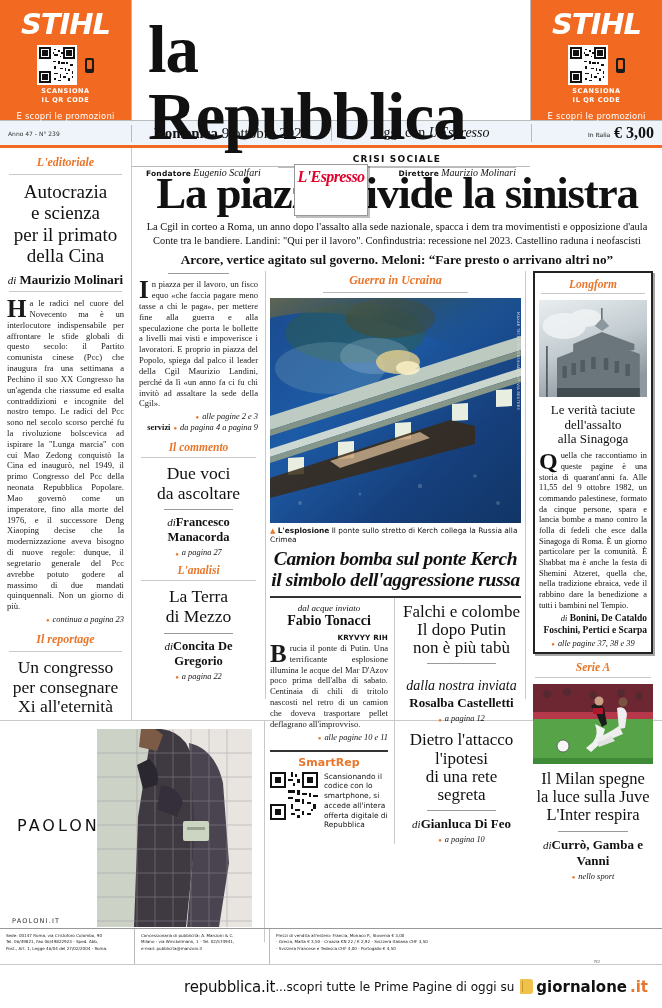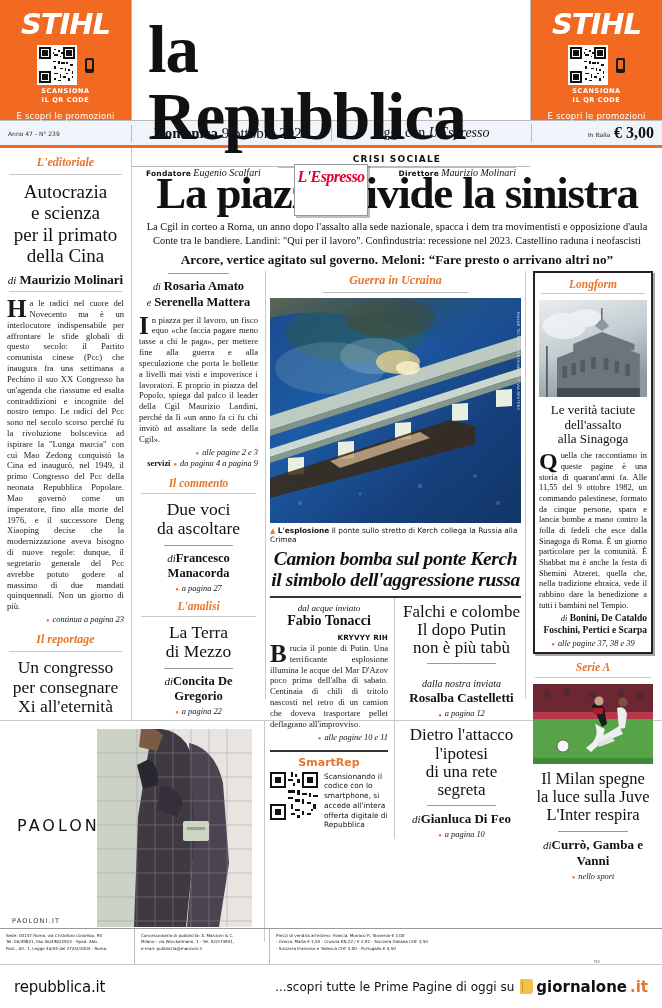--- a/index.html
+++ b/index.html
@@ -60,21 +60,21 @@
   .hr-thin{height:1px;background:#c9c9c9;margin:3px 2px 6px 2px;}
   .hr-short{height:1px;background:#9a9a9a;width:58%;margin:6px auto 5px auto;}
 
   .ed-title{font-family:"Liberation Serif",serif;font-size:19px;line-height:1.12;text-align:center;margin:2px 0 6px 0;}
   .byline{text-align:center;font-size:13px;margin:4px 0 2px 0;}
   .byline i{font-style:italic;font-size:11px;}
   .byline b{font-weight:bold;}
   .byline2{text-align:center;font-size:12.5px;line-height:1.25;}
   .byline2 i{font-style:italic;font-size:10px;}
   .byline2 b{font-weight:bold;}
-  .from{text-align:center;font-style:italic;font-size:10px;margin-top:14px;}
+  .from{text-align:center;font-style:italic;font-size:14px;margin-top:14px;}
 
   .bodytext{font-size:8.6px;line-height:1.26;text-align:justify;hyphens:auto;color:#1a1a1a;}
   .bodytext .dropcap{float:left;font-size:25px;line-height:.82;font-weight:bold;padding:1px 3px 0 0;}
   .pagref{text-align:right;font-style:italic;font-size:8.4px;margin-top:3px;}
   .pagref:before{content:"\25CF";color:#e8762b;font-size:6px;vertical-align:middle;margin-right:3px;font-style:normal;}
   .pagref.ctr{text-align:center;}
   .servizi{text-align:right;font-size:8.4px;margin-top:2px;}
   .servizi b{font-weight:bold;}
   .servizi i{font-style:italic;}
   .servizi .dot{color:#e8762b;font-size:6px;vertical-align:middle;margin:0 3px;}
@@ -131,21 +131,21 @@
   .ad .site{position:absolute;left:12px;bottom:17px;font-family:"DejaVu Sans",sans-serif;font-size:6.5px;letter-spacing:1.2px;color:#333;}
   .ad .adimg{position:absolute;left:97px;top:8px;width:155px;height:198px;overflow:hidden;background:#cfd3c8;}
 
   
   .colophon{position:absolute;left:0;bottom:44px;width:662px;height:36px;border-top:1px solid #999;display:flex;box-sizing:border-box;}
   .colo-cell{box-sizing:border-box;padding:4px 6px;font-family:"DejaVu Sans",sans-serif;font-size:4.1px;line-height:1.55;color:#222;border-right:1px solid #bbb;}
   .c1{width:135px;} .c2{width:135px;} .c3{width:262px;border-right:none;}
   .c4{flex:1;text-align:center;display:flex;align-items:flex-end;justify-content:center;font-size:5px;color:#555;}
 
   
-  .footer{position:absolute;left:0;bottom:0;width:662px;height:44px;background:#fff;border-top:1px solid #c9c9c9;display:flex;align-items:center;justify-content:space-between;padding:0 14px;box-sizing:border-box;}
+  .footer{position:absolute;left:0;bottom:0;width:662px;height:44px;background:#fff;border-top:1px solid #c9c9c9;display:flex;align-items:center;justify-content:flex-end;padding:0 14px;box-sizing:border-box;}
   .footer .rep{font-family:"DejaVu Sans",sans-serif;font-size:15px;color:#111;letter-spacing:-.2px;}
   .footer .right{display:flex;align-items:center;gap:6px;font-family:"DejaVu Sans",sans-serif;font-size:12px;color:#111;}
   .footer .gj{display:flex;align-items:center;gap:3px;font-weight:bold;font-size:15px;}
   .footer .gj .dotit{color:#e8762b;}
   .book{width:13px;height:15px;background:#f0c24b;border-radius:1px 3px 3px 1px;position:relative;}
   .book:after{content:"";position:absolute;left:2px;top:2px;width:8px;height:11px;border-left:1.5px solid #c99a2e;}
 </style>
 </head>
 <body>
 
@@ -346,24 +346,20 @@
         <div class="mainhead">La piazza divide la sinistra</div>
         <div class="subhead">La Cgil in corteo a Roma, un anno dopo l'assalto alla sede nazionale, spacca i dem tra movimentisti e opposizione d'aula</div>
         <div class="subhead">Conte tra le bandiere. Landini: "Qui per il lavoro". Confindustria: recessione nel 2023. Castellino raduna i neofascisti</div>
         <div class="subhead2">Arcore, vertice agitato sul governo. Meloni: “Fare presto o arrivano altri no”</div>
       </div>
 
       <div class="three">
 
         <div class="col col-2" style="border-right:1px solid #c9c9c9;padding-top:0">
           <div class="hr-short" style="width:52%;margin-top:2px"></div>
-          <div class="byline2">
-            <i>di</i> <b>Rosaria Amato</b><br>
-            <i>e</i> <b>Serenella Mattera</b>
-          </div>
           <div class="bodytext" style="margin-top:4px">
             <span class="dropcap">I</span><span>n piazza per il lavoro, un fisco equo «che faccia pagare meno tasse a chi le paga», per mettere fine alla guerra e alla speculazione che porta le bollette a livelli mai visti e impoverisce i lavoratori. E proprio in piazza del Popolo, spiega dal palco il leader della Cgil Maurizio Landini, perché da lì «un anno fa ci fu chi invitò ad assaltare la sede della Cgil».</span>
           </div>
           <div class="pagref">alle pagine 2 e 3</div>
           <div class="servizi">
             <b>servizi</b><span class="dot">●</span><i>da pagina 4 a pagina 9</i>
           </div>
 
           <div class="kicker sm" style="margin-top:9px">Il commento</div>
           <div class="hr-thin"></div>

